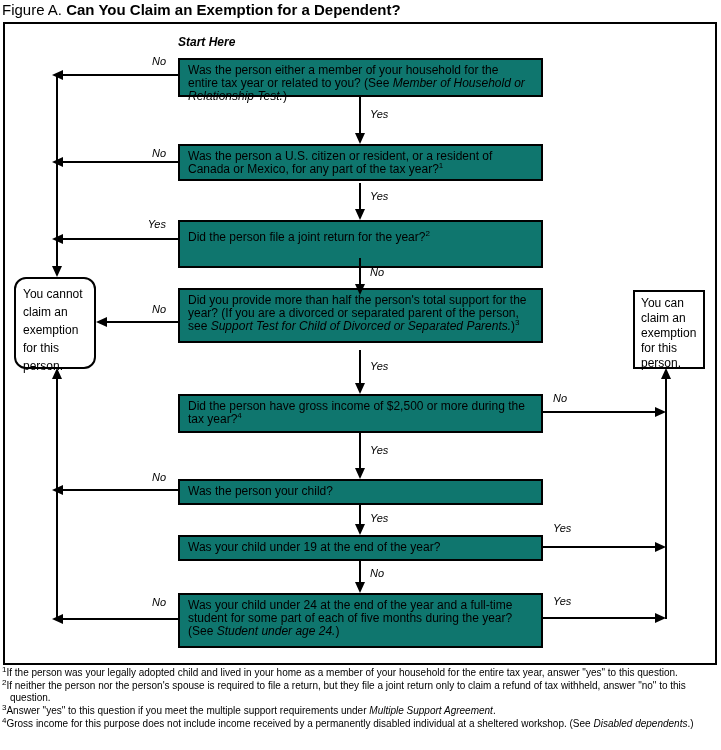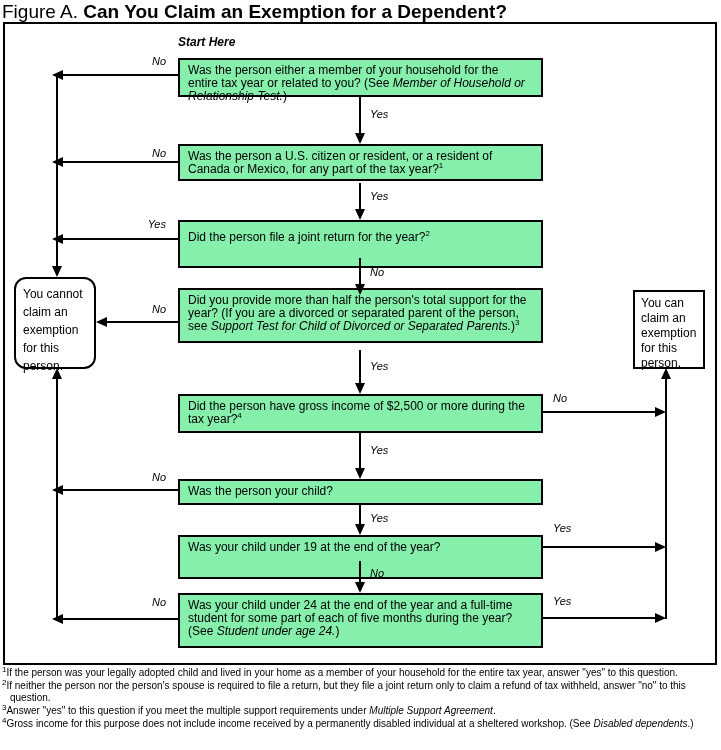--- a/index.html
+++ b/index.html
@@ -1,25 +1,25 @@
 <!DOCTYPE html>
 <html><head>
 <meta charset="utf-8">
 <style>
   html,body{margin:0;padding:0;background:#fff;}
   .figure{position:relative;width:721px;height:750px;background:#fff;
     font-family:"Liberation Sans",sans-serif;color:#000;overflow:hidden;}
-  .title{position:absolute;left:2px;top:1px;font-size:19px;white-space:nowrap;}
+  .title{position:absolute;left:2px;top:1px;font-size:15px;white-space:nowrap;}
   .title .bold{font-weight:bold;}
   .outer-border{position:absolute;left:3px;top:22px;width:714px;height:643px;
     border:2px solid #000;box-sizing:border-box;}
   .start{position:absolute;left:178px;top:35px;width:365px;text-align:left;
     font-size:12px;font-weight:bold;font-style:italic;}
   .qbox{position:absolute;left:178px;width:365px;border:2px solid #000;
-    box-sizing:border-box;background:#86efac;font-size:12px;line-height:13px;
+    box-sizing:border-box;background:#0f766e;font-size:12px;line-height:13px;
     padding:4px 10px 2px 8px;}
   .rbox{position:absolute;border:2px solid #000;box-sizing:border-box;
     background:#fff;font-size:12px;}
   .rbox.cannot{left:14px;top:277px;width:82px;height:92px;padding:6px 4px 0 7px;line-height:18px;border-radius:12px;}
   .rbox.can{left:633px;top:290px;width:72px;height:79px;padding:4px 3px 0 6px;line-height:15px;}
   .hline{position:absolute;height:2px;background:#000;}
   .vline{position:absolute;width:2px;background:#000;}
   .ah{position:absolute;width:0;height:0;}
   .ah.left{border-top:5px solid transparent;border-bottom:5px solid transparent;border-right:11px solid #000;}
   .ah.right{border-top:5px solid transparent;border-bottom:5px solid transparent;border-left:11px solid #000;}
@@ -44,21 +44,21 @@
   <div class="outer-border"></div>
 
   <div class="start">Start Here</div>
 
   <div class="qbox" style="top:58px;height:39px;"><span>Was the person either a member of your household for the entire tax year or related to you? (See </span><i>Member of Household or Relationship Test.</i><span>)</span></div>
   <div class="qbox" style="top:144px;height:37px;"><span>Was the person a U.S. citizen or resident, or a resident of Canada or Mexico, for any part of the tax year?</span><sup>1</sup></div>
   <div class="qbox" style="top:220px;height:48px;padding-top:9px;"><span>Did the person file a joint return for the year?</span><sup>2</sup></div>
   <div class="qbox" style="top:288px;height:55px;"><span>Did you provide more than half the person's total support for the year? (If you are a divorced or separated parent of the person, see </span><i>Support Test for Child of Divorced or Separated Parents.</i><span>)</span><sup>3</sup></div>
   <div class="qbox" style="top:394px;height:39px;"><span>Did the person have gross income of $2,500 or more during the tax year?</span><sup>4</sup></div>
   <div class="qbox" style="top:479px;height:26px;"><span>Was the person your child?</span></div>
-  <div class="qbox" style="top:535px;height:44px;"><span>Was your child under 19 at the end of the year?</span></div>
+  <div class="qbox" style="top:535px;height:26px;"><span>Was your child under 19 at the end of the year?</span></div>
   <div class="qbox" style="top:593px;height:55px;"><span>Was your child under 24 at the end of the year and a full-time student for some part of each of five months during the year? (See </span><i>Student under age 24.</i><span>)</span></div>
 
   <div class="rbox cannot">You cannot claim an exemption for this person.</div>
   <div class="rbox can">You can claim an exemption for this person.</div>
 
   <div class="vline" style="left:56px;top:74px;height:193px;"></div>
   <div class="ah down" style="left:52px;top:266px;"></div>
   <div class="ah up" style="left:52px;top:368px;"></div>
   <div class="vline" style="left:56px;top:378px;height:242px;"></div>
 

